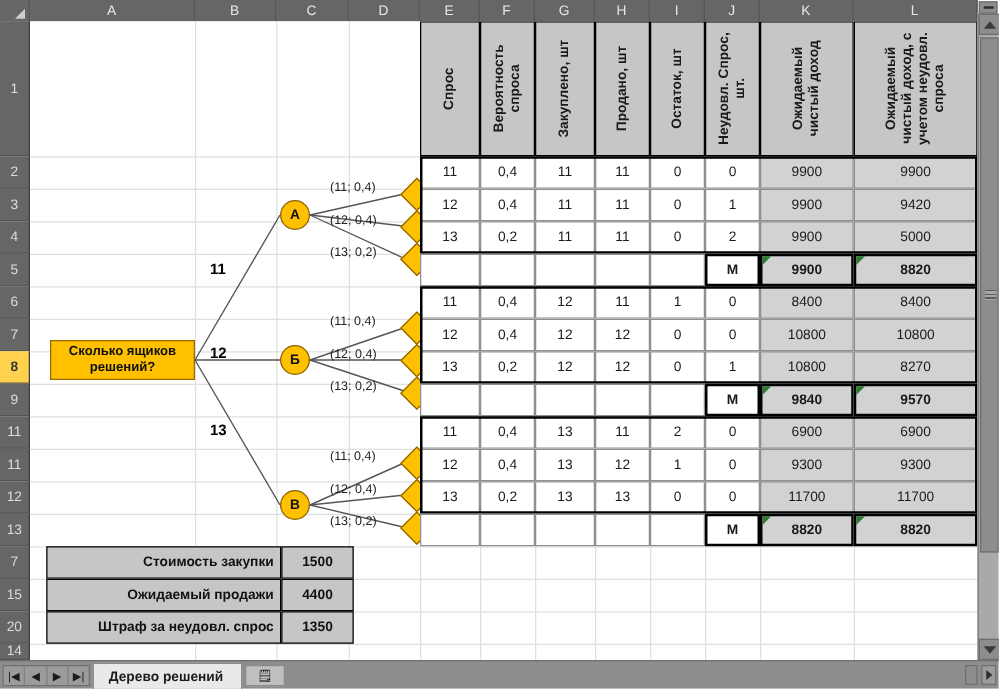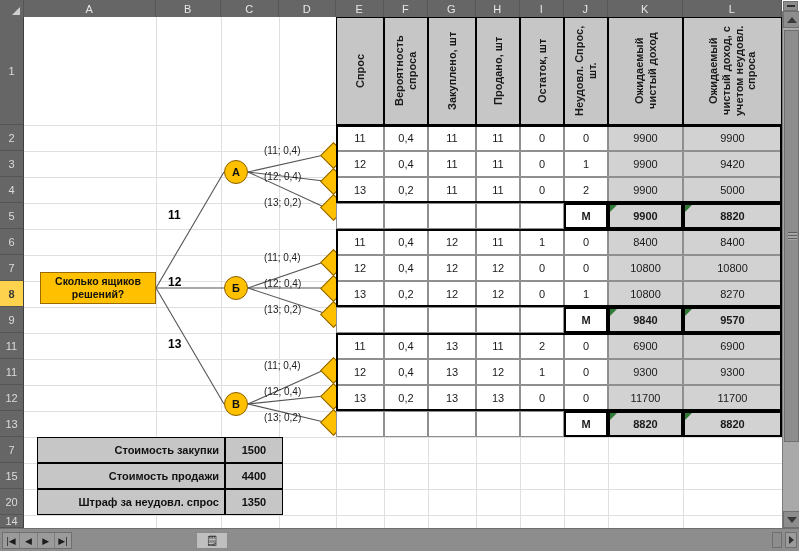--- a/index.html
+++ b/index.html
@@ -498,21 +498,21 @@
         <div class="cell " style="left: 452px; top: 394px; width: 44px; height: 26px;"></div>
         <div class="cell " style="left: 496px; top: 394px; width: 44px; height: 26px;"></div>
         <div class="cell bold thick" style="left: 540px; top: 394px; width: 44px; height: 26px;">M</div>
         <div class="cell shaded bold thick" style="left: 584px; top: 394px; width: 75px; height: 26px; position: absolute;">8820<span class="comment-tri"></span></div>
         <div class="cell shaded bold thick" style="left: 659px; top: 394px; width: 99px; height: 26px; position: absolute;">8820<span class="comment-tri"></span></div>
       </div>
 
     <div id="param-cells">
         <div class="param-label" style="left: 13px; top: 420px; width: 188px; height: 26px;">Стоимость закупки</div>
         <div class="param-value" style="left: 201px; top: 420px; width: 58px; height: 26px;">1500</div>
-        <div class="param-label" style="left: 13px; top: 446px; width: 188px; height: 26px;">Стоимость продажи</div>
+        <div class="param-label" style="left: 13px; top: 446px; width: 188px; height: 26px;">Ожидаемый продажи</div>
         <div class="param-value" style="left: 201px; top: 446px; width: 58px; height: 26px;">4400</div>
         <div class="param-label" style="left: 13px; top: 472px; width: 188px; height: 26px;">Штраф за неудовл. спрос</div>
         <div class="param-value" style="left: 201px; top: 472px; width: 58px; height: 26px;">1350</div>
       </div>
   </div>
 
   <div class="vscroll">
     <div class="arrow-up">
       <span class="tri-up"></span>
     </div>
@@ -527,20 +527,21 @@
       <i></i>
     </div>
 
   <div class="tabbar">
     <div class="navbtns">
       <div class="navbtn">|◀</div>
       <div class="navbtn">◀</div>
       <div class="navbtn">▶</div>
       <div class="navbtn">▶|</div>
     </div>
+    <div class="sheet-tab">Дерево решений</div>
     <div class="tab-icon">🗒</div>
     <div class="hthumb"></div>
     <div class="hright">
       <span class="tri-r"></span>
     </div>
   </div>
 
 </div>
 
 </body></html>

